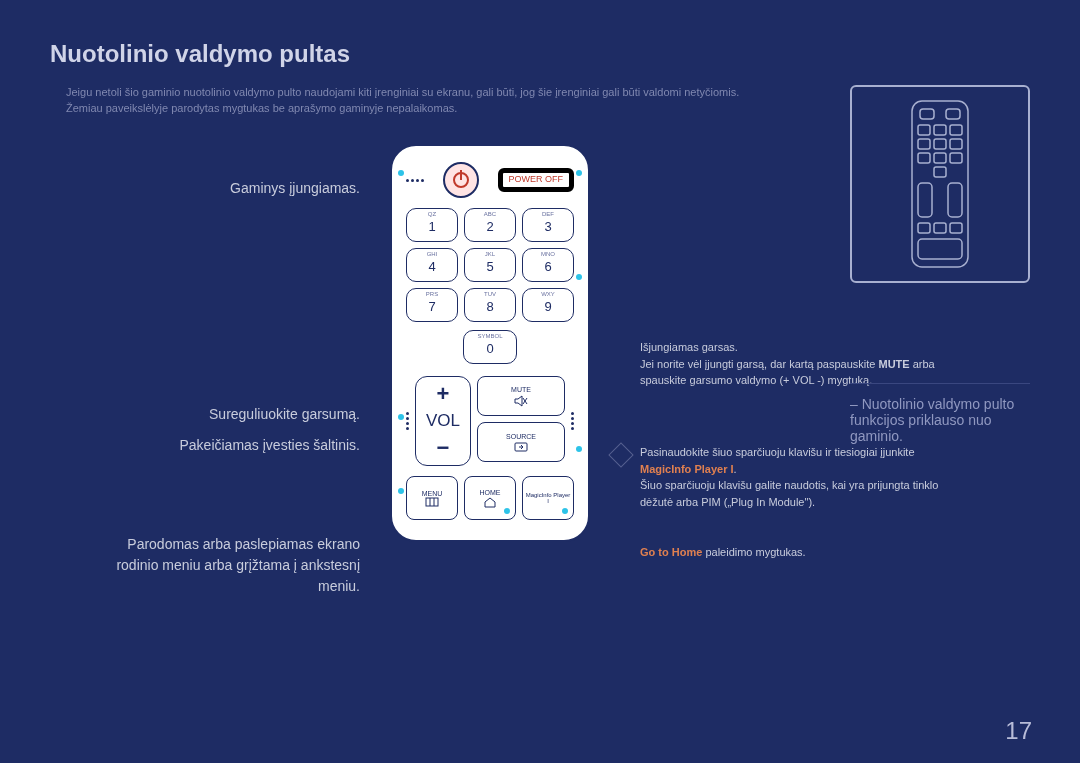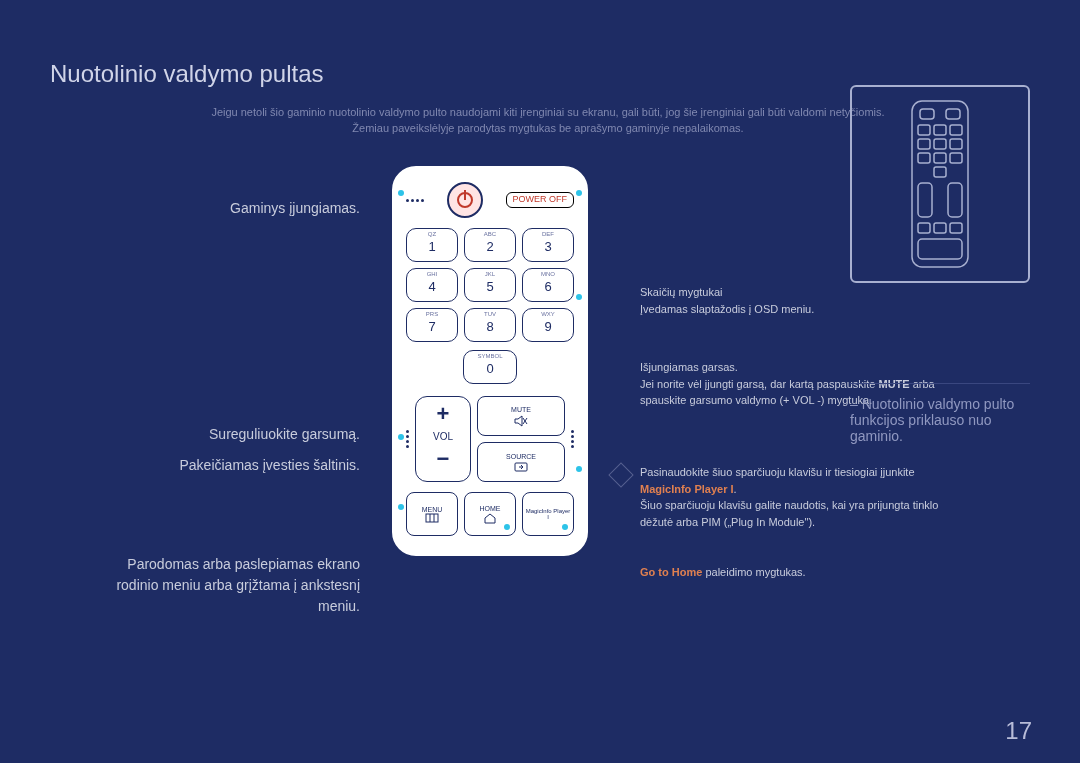--- a/index.html
+++ b/index.html
@@ -13,30 +13,28 @@
     overflow: hidden;
   }
   .page {
     padding: 40px 50px;
     position: relative;
     height: 100%;
   }
   .title {
     font-size: 24px;
     color: #d0d4e8;
-    font-weight: 400;
+    font-weight: 700;
     margin-bottom: 18px;
-    margin-top: 20px;
   }
   .dash-note {
     font-size: 11px;
     color: #8088b0;
     margin-bottom: 4px;
     padding-left: 16px;
-    text-align: center;
   }
   .content-row {
     display: flex;
     margin-top: 30px;
     position: relative;
   }
   .left-labels {
     width: 320px;
     position: relative;
     font-size: 14px;
@@ -69,39 +67,39 @@
   }
   .power-sym {
     width:16px; height:16px; border:2px solid #c0392b; border-radius:50%;
     position:relative;
   }
   .power-sym::after {
     content:''; position:absolute; top:-4px; left:50%; transform:translateX(-50%);
     width:2px; height:10px; background:#c0392b;
   }
   .poweroff-lbl {
-    border:1px solid #000000; border-radius:6px; padding:2px 6px;
+    border:5px solid #000000; border-radius:6px; padding:2px 6px;
     font-size:9px; text-align:center; color:#c0392b; line-height:1.1;
   }
   .keypad { display:grid; grid-template-columns:repeat(3,1fr); gap:6px; margin-bottom:8px;}
   .key {
     border:1.5px solid #1e2c64; border-radius:10px; height:34px;
     display:flex; flex-direction:column; align-items:center; justify-content:center;
     font-size:8px; color:#1e2c64; position:relative;
   }
   .key .sub { font-size:6px; color:#6a72a0; position:absolute; top:2px;}
   .key .num { font-size:13px; margin-top:2px;}
   .sym-zero-row { display:flex; justify-content:center; gap:6px; margin-bottom:12px;}
   .mid-row { display:flex; gap:6px; align-items:stretch; margin-bottom:10px;}
   .vol-block {
     flex:0 0 56px; border:1.5px solid #1e2c64; border-radius:12px;
     display:flex; flex-direction:column; align-items:center; padding:6px 0;
   }
   .plus-minus { font-size:22px; font-weight:bold; line-height:1;}
-  .vol-text { font-size:10px; margin:6px 0;}
+  .vol-text { font-size:17px; margin:6px 0;}
   .side-keys { flex:1; display:flex; flex-direction:column; gap:6px;}
   .sk {
     border:1.5px solid #1e2c64; border-radius:8px; height:40px;
     display:flex; flex-direction:column; align-items:center; justify-content:center;
     font-size:7px;
   }
   .sk svg, .sk .ico { margin-top:2px;}
   .bot-row { display:flex; gap:6px;}
   .bot-key {
     flex:1; border:1.5px solid #1e2c64; border-radius:8px; height:44px;
@@ -277,24 +275,20 @@
               </svg>
           </div>
           <div class="bot-key">
             <span style="font-size:6px; text-align:center; padding:0 2px;">MagicInfo Player I</span>
           </div>
         </div>
       </div>
     </div>
 
     <div class="right-labels">
-      <div style="top:120px">
-        <span>Skaičių mygtukai</span><br>
-        <span>Įvedamas slaptažodis į OSD meniu.</span>
-      </div>
       <div style="top:300px">
         <span class="mark" style="position:absolute; left:-28px; top:2px;"></span>
         <span>Pasinaudokite šiuo sparčiuoju klavišu ir tiesiogiai įjunkite </span><span class="highlight-red">MagicInfo Player I</span><span>.</span><br>
         <span>Šiuo sparčiuoju klavišu galite naudotis, kai yra prijungta tinklo dėžutė arba PIM („Plug In Module").</span>
       </div>
       <div style="top:195px">
         <span>Išjungiamas garsas.</span><br>
         <span>Jei norite vėl įjungti garsą, dar kartą paspauskite </span><b>MUTE</b><span> arba spauskite garsumo valdymo (+ VOL -) mygtuką.</span>
       </div>
       <div style="top:400px">

